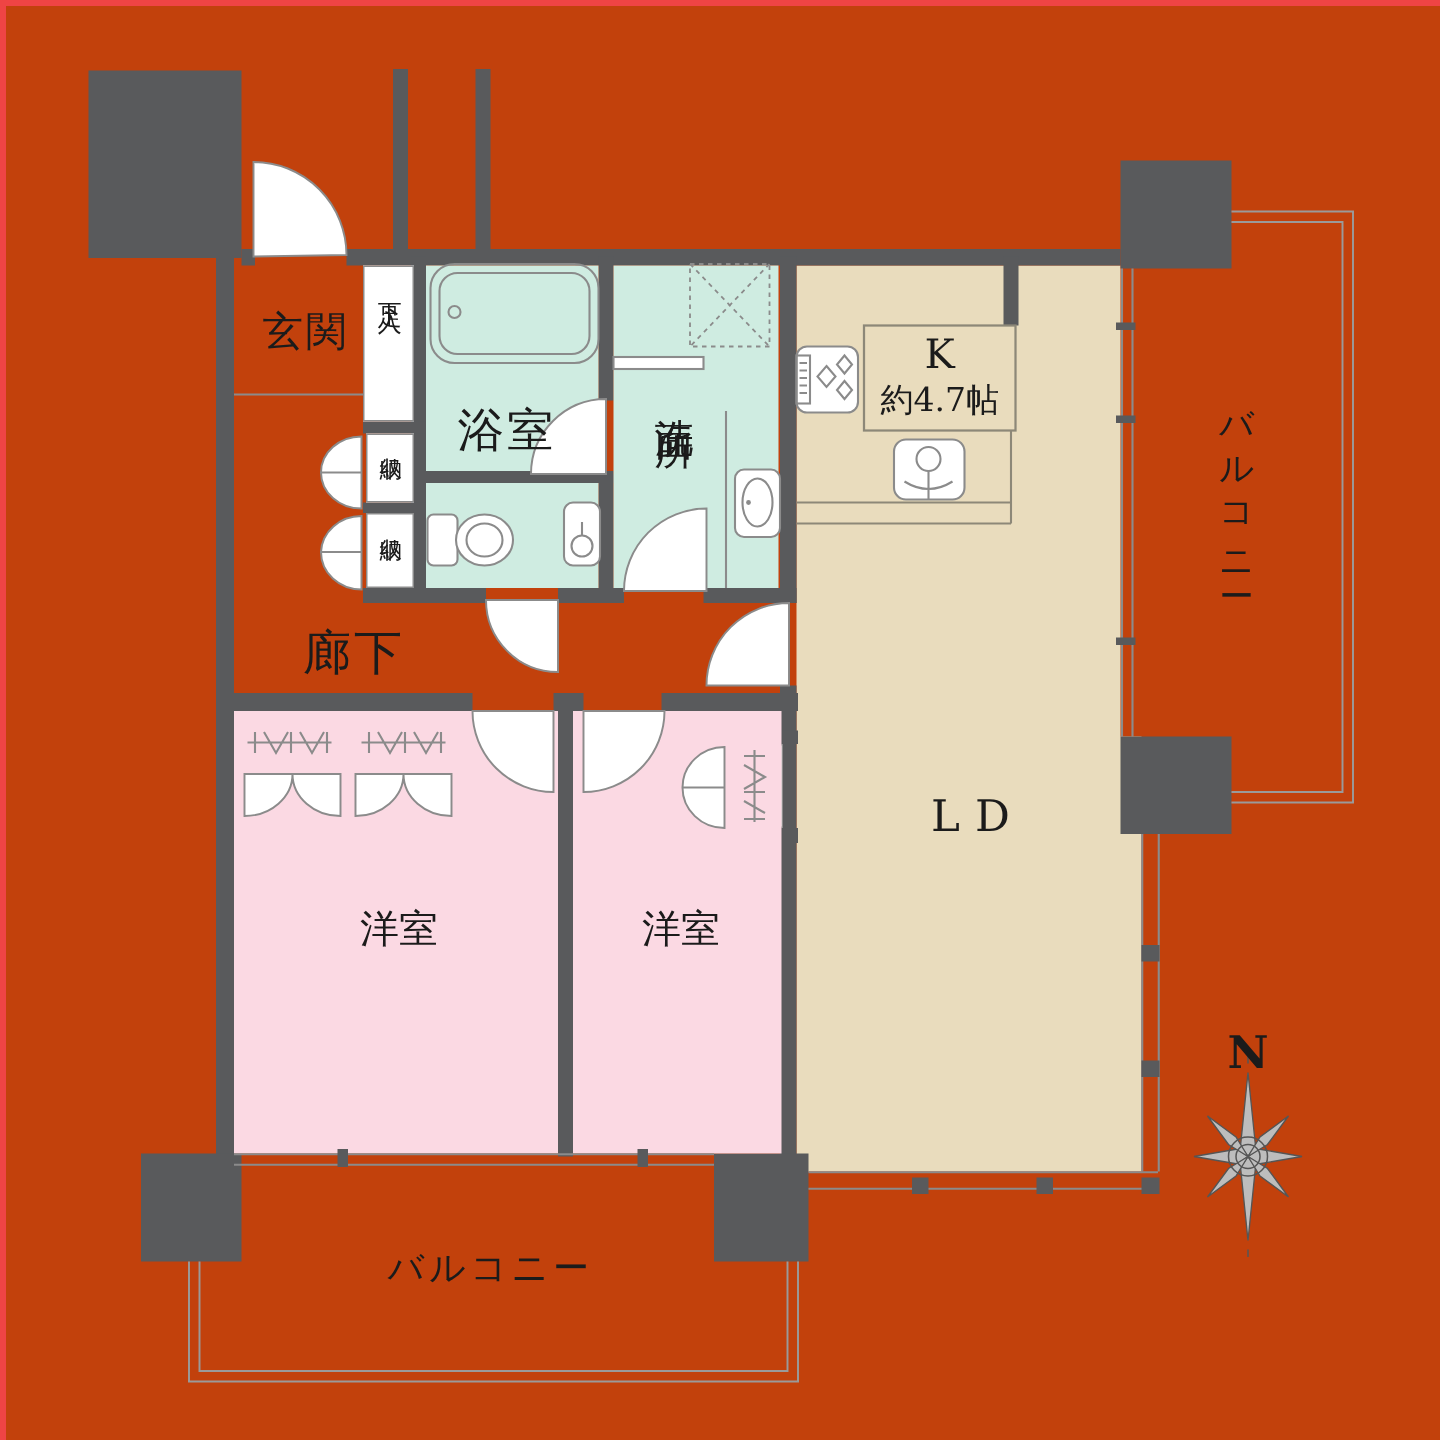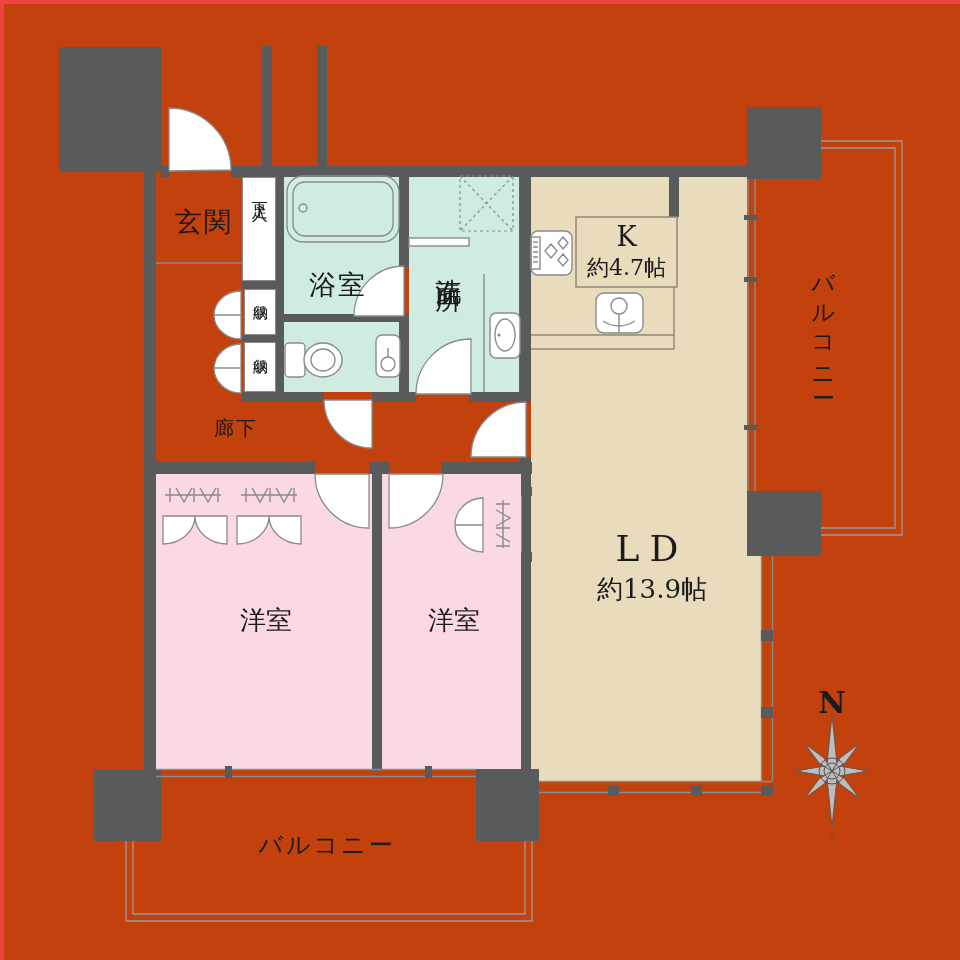--- a/index.html
+++ b/index.html
@@ -185,32 +185,31 @@
       <path class="comp" d="M801,794 L815,775 L828,767 L820,780 Z"></path>
       <circle cx="828" cy="767" r="13" fill="none" stroke="#555" stroke-width="1"></circle>
       <circle cx="828" cy="767" r="8" fill="none" stroke="#555" stroke-width="1"></circle>
       <path d="M828,705 V700 M828,829 V834" stroke="#555" stroke-width="1"></path>
     </g>
   </svg>
 
   <div class="layer z4">
     <div class="lbl" style="left:154px;top:200px;width:92px;font-size:27px;letter-spacing:2px;">玄関</div>
     <div class="lbl vert" style="left:245px;top:185px;font-size:16px;letter-spacing:2px;">下足入</div>
-    <div class="lbl" style="left:284px;top:263px;width:100px;font-size:27px;letter-spacing:2px;">浴室</div>
+    <div class="lbl" style="left:284px;top:263px;width:100px;font-size:31px;letter-spacing:2px;">浴室</div>
     <div class="lbl vert" style="left:427px;top:254px;font-size:26px;letter-spacing:4px;">洗面所</div>
     <div class="lbl vert" style="left:246px;top:289px;font-size:15px;">収納</div>
     <div class="lbl vert" style="left:246px;top:343px;font-size:15px;">収納</div>
-    <div class="lbl" style="left:192px;top:411px;width:80px;font-size:20px;letter-spacing:2px;">廊下</div>
+    <div class="lbl" style="left:192px;top:411px;width:80px;font-size:32px;letter-spacing:2px;">廊下</div>
     <div class="lbl" style="left:572px;top:215px;width:101px;">
       <div style="font-size:27px;">K</div>
       <div style="font-size:22px;">約4.7帖</div>
     </div>
     <div class="lbl" style="left:565px;top:522px;width:166px;">
-      <div style="font-size:36px;letter-spacing:10px;">LD</div>
-      <div style="font-size:26px;">約13.9帖</div>
+      <div style="font-size:29px;letter-spacing:10px;">LD</div>
     </div>
     <div class="lbl" style="left:182px;top:600px;width:160px;font-size:26px;">
       <div>洋室</div>
     </div>
     <div class="lbl" style="left:370px;top:600px;width:160px;font-size:26px;">
       <div>洋室</div>
     </div>
     <div class="lbl vert" style="left:804px;top:253px;font-size:23px;letter-spacing:6px;">バルコニー</div>
     <div class="lbl" style="left:238px;top:826px;width:170px;font-size:24px;letter-spacing:3px;">バルコニー</div>
     <div class="lbl" style="left:806px;top:679px;width:44px;font-size:30px;font-weight:bold;">N</div>

